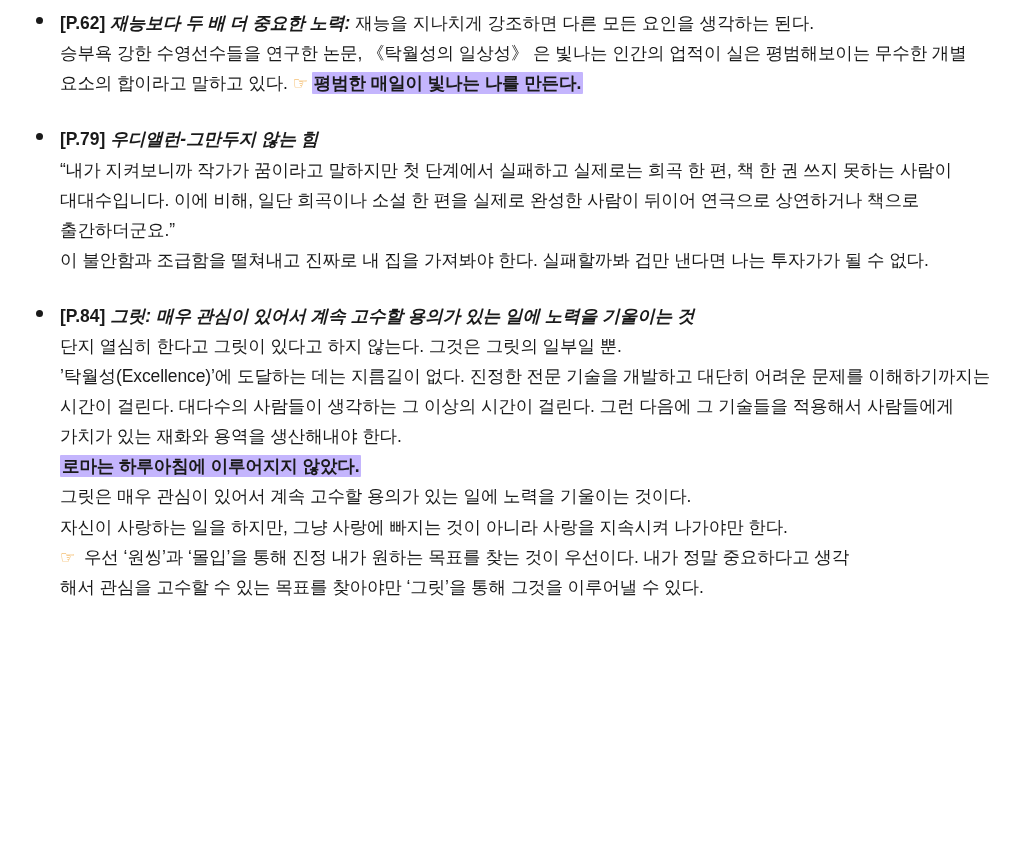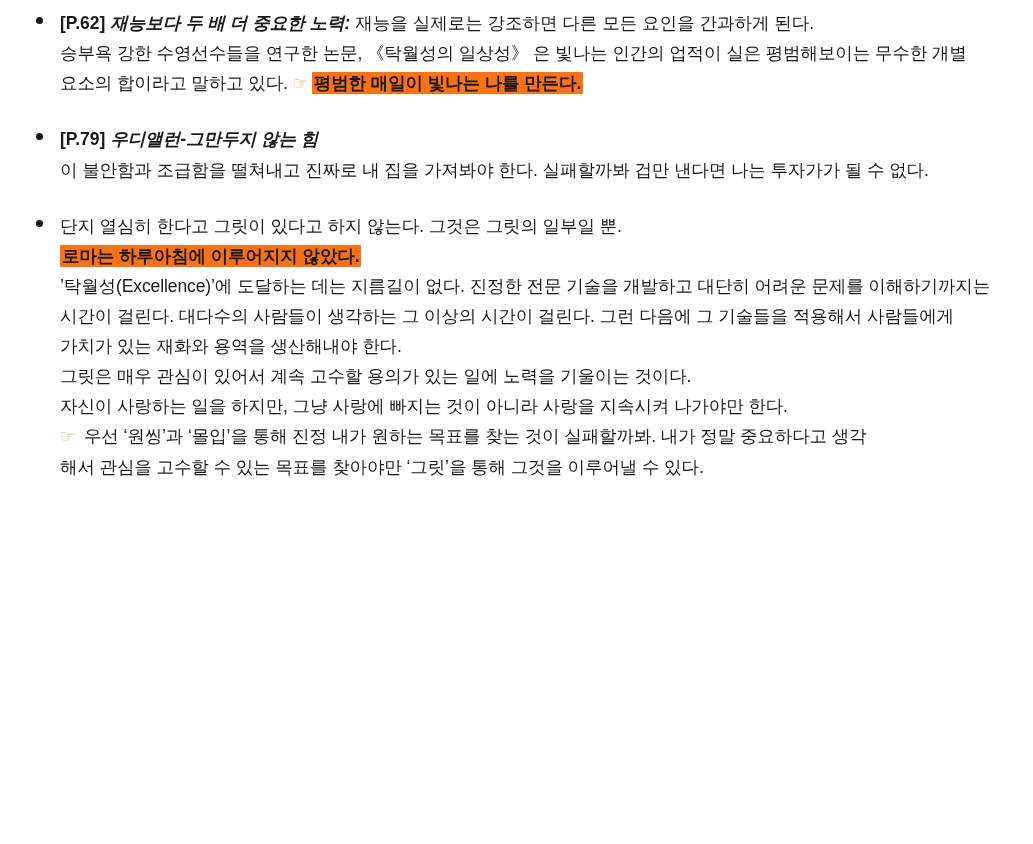--- a/index.html
+++ b/index.html
@@ -50,21 +50,21 @@
     line-height: 1.72;
   }
   .ref {
     font-weight: 700;
   }
   .bold {
     font-weight: 700;
     font-style: italic;
   }
   .hl-bold {
-    background: #f97316;
+    background: #c4b5fd;
     font-weight: 700;
     padding: 1px 2px;
     border-radius: 1px;
   }
   .point {
     color: #f0a63a;
     font-size: 17px;
     padding-right: 4px;
   }
   .block {
@@ -74,47 +74,52 @@
 </head>
 <body>
 
 <div class="page">
   <ul class="notes">
 
     <li class="note">
       <span class="bullet"></span>
       <p class="heading-line block">
         <span class="ref">[P.62]</span>
-        <span class="bold">재능보다 두 배 더 중요한 노력:</span><span> 재능을 실제로는 강조하면 다른 모든 요인을 간과하게 된다.</span>
+        <span class="bold">재능보다 두 배 더 중요한 노력:</span><span> 재능을 지나치게 강조하면 다른 모든 요인을 생각하는 된다.</span>
       </p>
       <p class="line block">
         <span>승부욕 강한 수영선수들을 연구한 논문, 《탁월성의 일상성》 은 빛나는 인간의 업적이 실은 평범해보이는 무수한 개별 요소의 합이라고 말하고 있다.</span>
         <span class="point">☞</span><span class="hl-bold">평범한 매일이 빛나는 나를 만든다.</span>
       </p>
     </li>
 
     <li class="note">
       <span class="bullet"></span>
       <p class="heading-line block">
         <span class="ref">[P.79]</span>
         <span class="bold">우디앨런-그만두지 않는 힘</span>
       </p>
+      <p class="line block">“내가 지켜보니까 작가가 꿈이라고 말하지만 첫 단계에서 실패하고 실제로는 희곡 한 편, 책 한 권 쓰지 못하는 사람이 대대수입니다. 이에 비해, 일단 희곡이나 소설 한 편을 실제로 완성한 사람이 뒤이어 연극으로 상연하거나 책으로 출간하더군요.”</p>
       <p class="line block">이 불안함과 조급함을 떨쳐내고 진짜로 내 집을 가져봐야 한다. 실패할까봐 겁만 낸다면 나는 투자가가 될 수 없다.</p>
     </li>
 
     <li class="note">
       <span class="bullet"></span>
+      <p class="heading-line block">
+        <span class="ref">[P.84]</span>
+        <span class="bold">그릿: 매우 관심이 있어서 계속 고수할 용의가 있는 일에 노력을 기울이는 것</span>
+      </p>
       <p class="line block">단지 열심히 한다고 그릿이 있다고 하지 않는다. 그것은 그릿의 일부일 뿐.</p>
+      <p class="line block">’탁월성(Excellence)’에 도달하는 데는 지름길이 없다. 진정한 전문 기술을 개발하고 대단히 어려운 문제를 이해하기까지는 시간이 걸린다. 대다수의 사람들이 생각하는 그 이상의 시간이 걸린다. 그런 다음에 그 기술들을 적용해서 사람들에게 가치가 있는 재화와 용역을 생산해내야 한다.</p>
       <p class="line block">
         <span class="hl-bold">로마는 하루아침에 이루어지지 않았다.</span>
       </p>
-      <p class="line block">’탁월성(Excellence)’에 도달하는 데는 지름길이 없다. 진정한 전문 기술을 개발하고 대단히 어려운 문제를 이해하기까지는 시간이 걸린다. 대다수의 사람들이 생각하는 그 이상의 시간이 걸린다. 그런 다음에 그 기술들을 적용해서 사람들에게 가치가 있는 재화와 용역을 생산해내야 한다.</p>
       <p class="line block">그릿은 매우 관심이 있어서 계속 고수할 용의가 있는 일에 노력을 기울이는 것이다.</p>
       <p class="line block">자신이 사랑하는 일을 하지만, 그냥 사랑에 빠지는 것이 아니라 사랑을 지속시켜 나가야만 한다.</p>
       <p class="line block">
         <span class="point">☞</span>
-        <span>우선 ‘원씽’과 ‘몰입’을 통해 진정 내가 원하는 목표를 찾는 것이 실패할까봐. 내가 정말 중요하다고 생각</span>
+        <span>우선 ‘원씽’과 ‘몰입’을 통해 진정 내가 원하는 목표를 찾는 것이 우선이다. 내가 정말 중요하다고 생각</span>
       </p>
       <p class="line block">해서 관심을 고수할 수 있는 목표를 찾아야만 ‘그릿’을 통해 그것을 이루어낼 수 있다.</p>
     </li>
 
   </ul>
 </div>
 
 </body></html>

